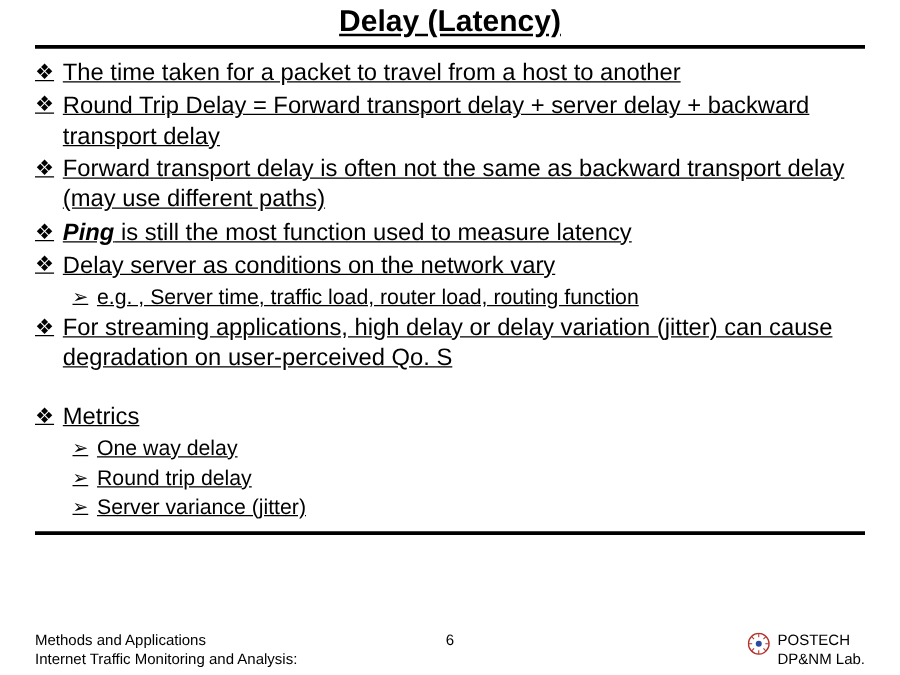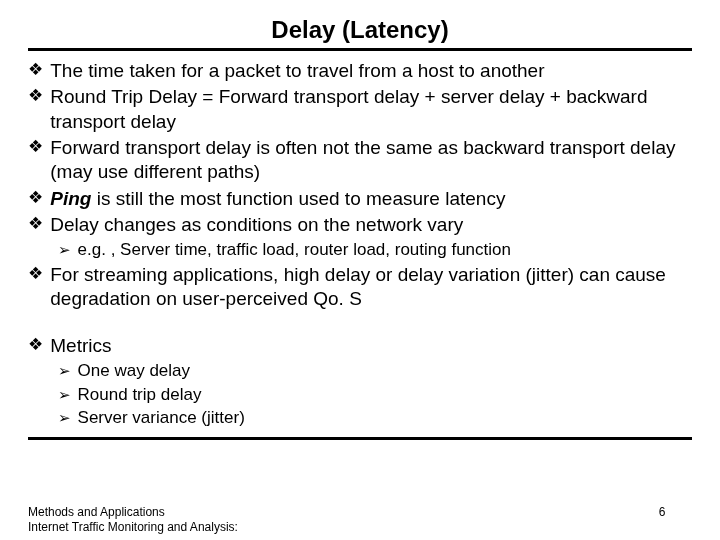--- a/index.html
+++ b/index.html
@@ -8,22 +8,23 @@
     height: 540px;
     background: #fff;
     font-family: Arial, Helvetica, sans-serif;
     color: #000;
     position: relative;
     overflow: hidden;
   }
   .slide {
     width: 100%;
     height: 100%;
-    padding: 16px 28px 0 28px;
+    padding: 4px 28px 0 28px;
     position: relative;
+    text-decoration: underline;
   }
   .title {
     text-align: center;
     font-size: 24px;
     font-weight: bold;
     margin-bottom: 4px;
   }
   .rule-top {
     border-top: 3px solid #000;
     margin: 0 0 8px 0;
@@ -96,21 +97,21 @@
       <span class="text">Forward transport delay is often not the same as backward transport delay (may use different paths)</span>
     </div>
 
     <div class="lvl1">
       <span class="bullet">❖</span>
       <span class="text"><span class="bold italic">Ping</span><span> is still the most function used to measure latency</span></span>
     </div>
 
     <div class="lvl1">
       <span class="bullet">❖</span>
-      <span class="text">Delay changes as conditions on the network vary</span>
+      <span class="text">Delay server as conditions on the network vary</span>
     </div>
 
     <div class="lvl2">
       <span class="bullet">➢</span>
       <span class="text">e.g. , Server time, traffic load, router load, routing function</span>
     </div>
 
     <div class="lvl1">
       <span class="bullet">❖</span>
       <span class="text">For streaming applications, high delay or delay variation (jitter) can cause degradation on user-perceived Qo. S</span>
@@ -138,14 +139,36 @@
 
     <div class="rule-bottom"></div>
   </div>
 
   <div class="footer">
     <div class="footer-left">
       <div>Methods and Applications</div>
       <div>Internet Traffic Monitoring and Analysis:</div>
     </div>
     <div class="footer-center">6</div>
+    <div class="footer-right">
+      <span class="logo">
+        <svg viewBox="0 0 24 24">
+          <circle cx="12" cy="12" r="11" fill="none" stroke="#b4332a" stroke-width="1.4"></circle>
+          <circle cx="12" cy="12" r="3.2" fill="#2b4aa0"></circle>
+          <g stroke="#b4332a" stroke-width="1.1">
+            <line x1="12" y1="1" x2="12" y2="5"></line>
+            <line x1="12" y1="19" x2="12" y2="23"></line>
+            <line x1="1" y1="12" x2="5" y2="12"></line>
+            <line x1="19" y1="12" x2="23" y2="12"></line>
+            <line x1="4.2" y1="4.2" x2="7" y2="7"></line>
+            <line x1="17" y1="17" x2="19.8" y2="19.8"></line>
+            <line x1="19.8" y1="4.2" x2="17" y2="7"></line>
+            <line x1="7" y1="17" x2="4.2" y2="19.8"></line>
+          </g>
+        </svg>
+      </span>
+      <div>
+        <div>POSTECH</div>
+        <div>DP&amp;NM Lab.</div>
+      </div>
+    </div>
   </div>
 </div>
 
 </body></html>

